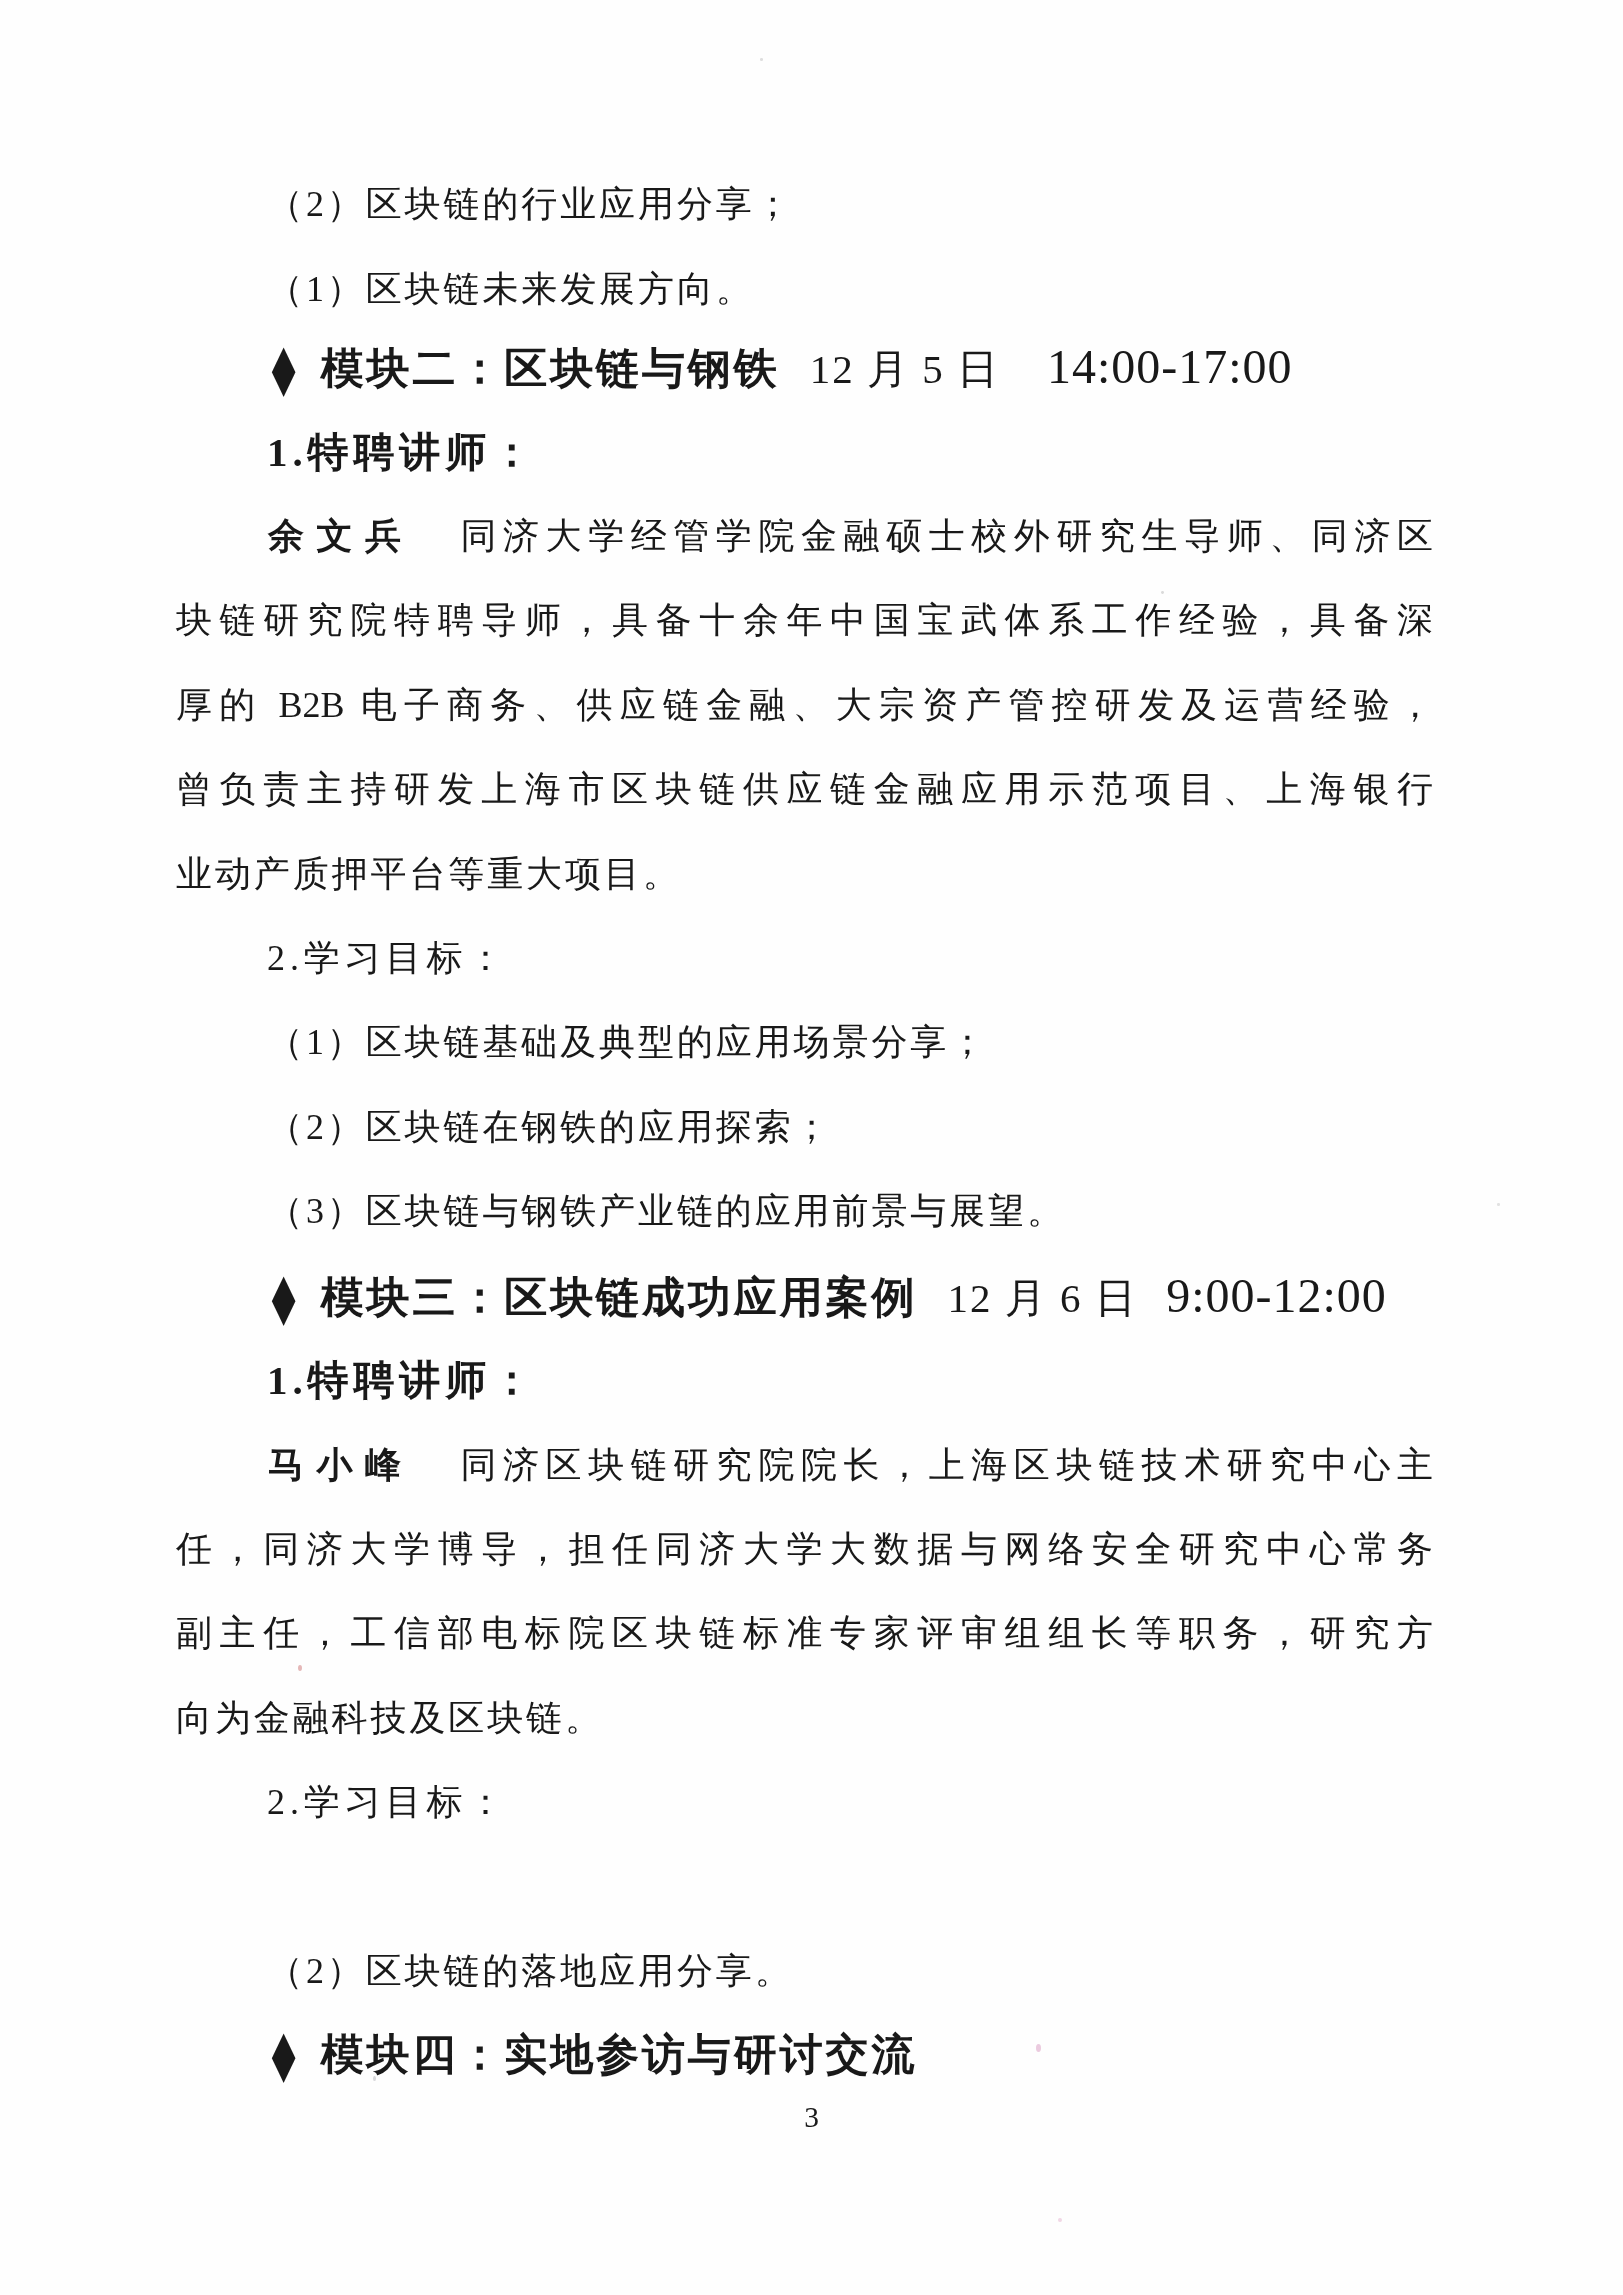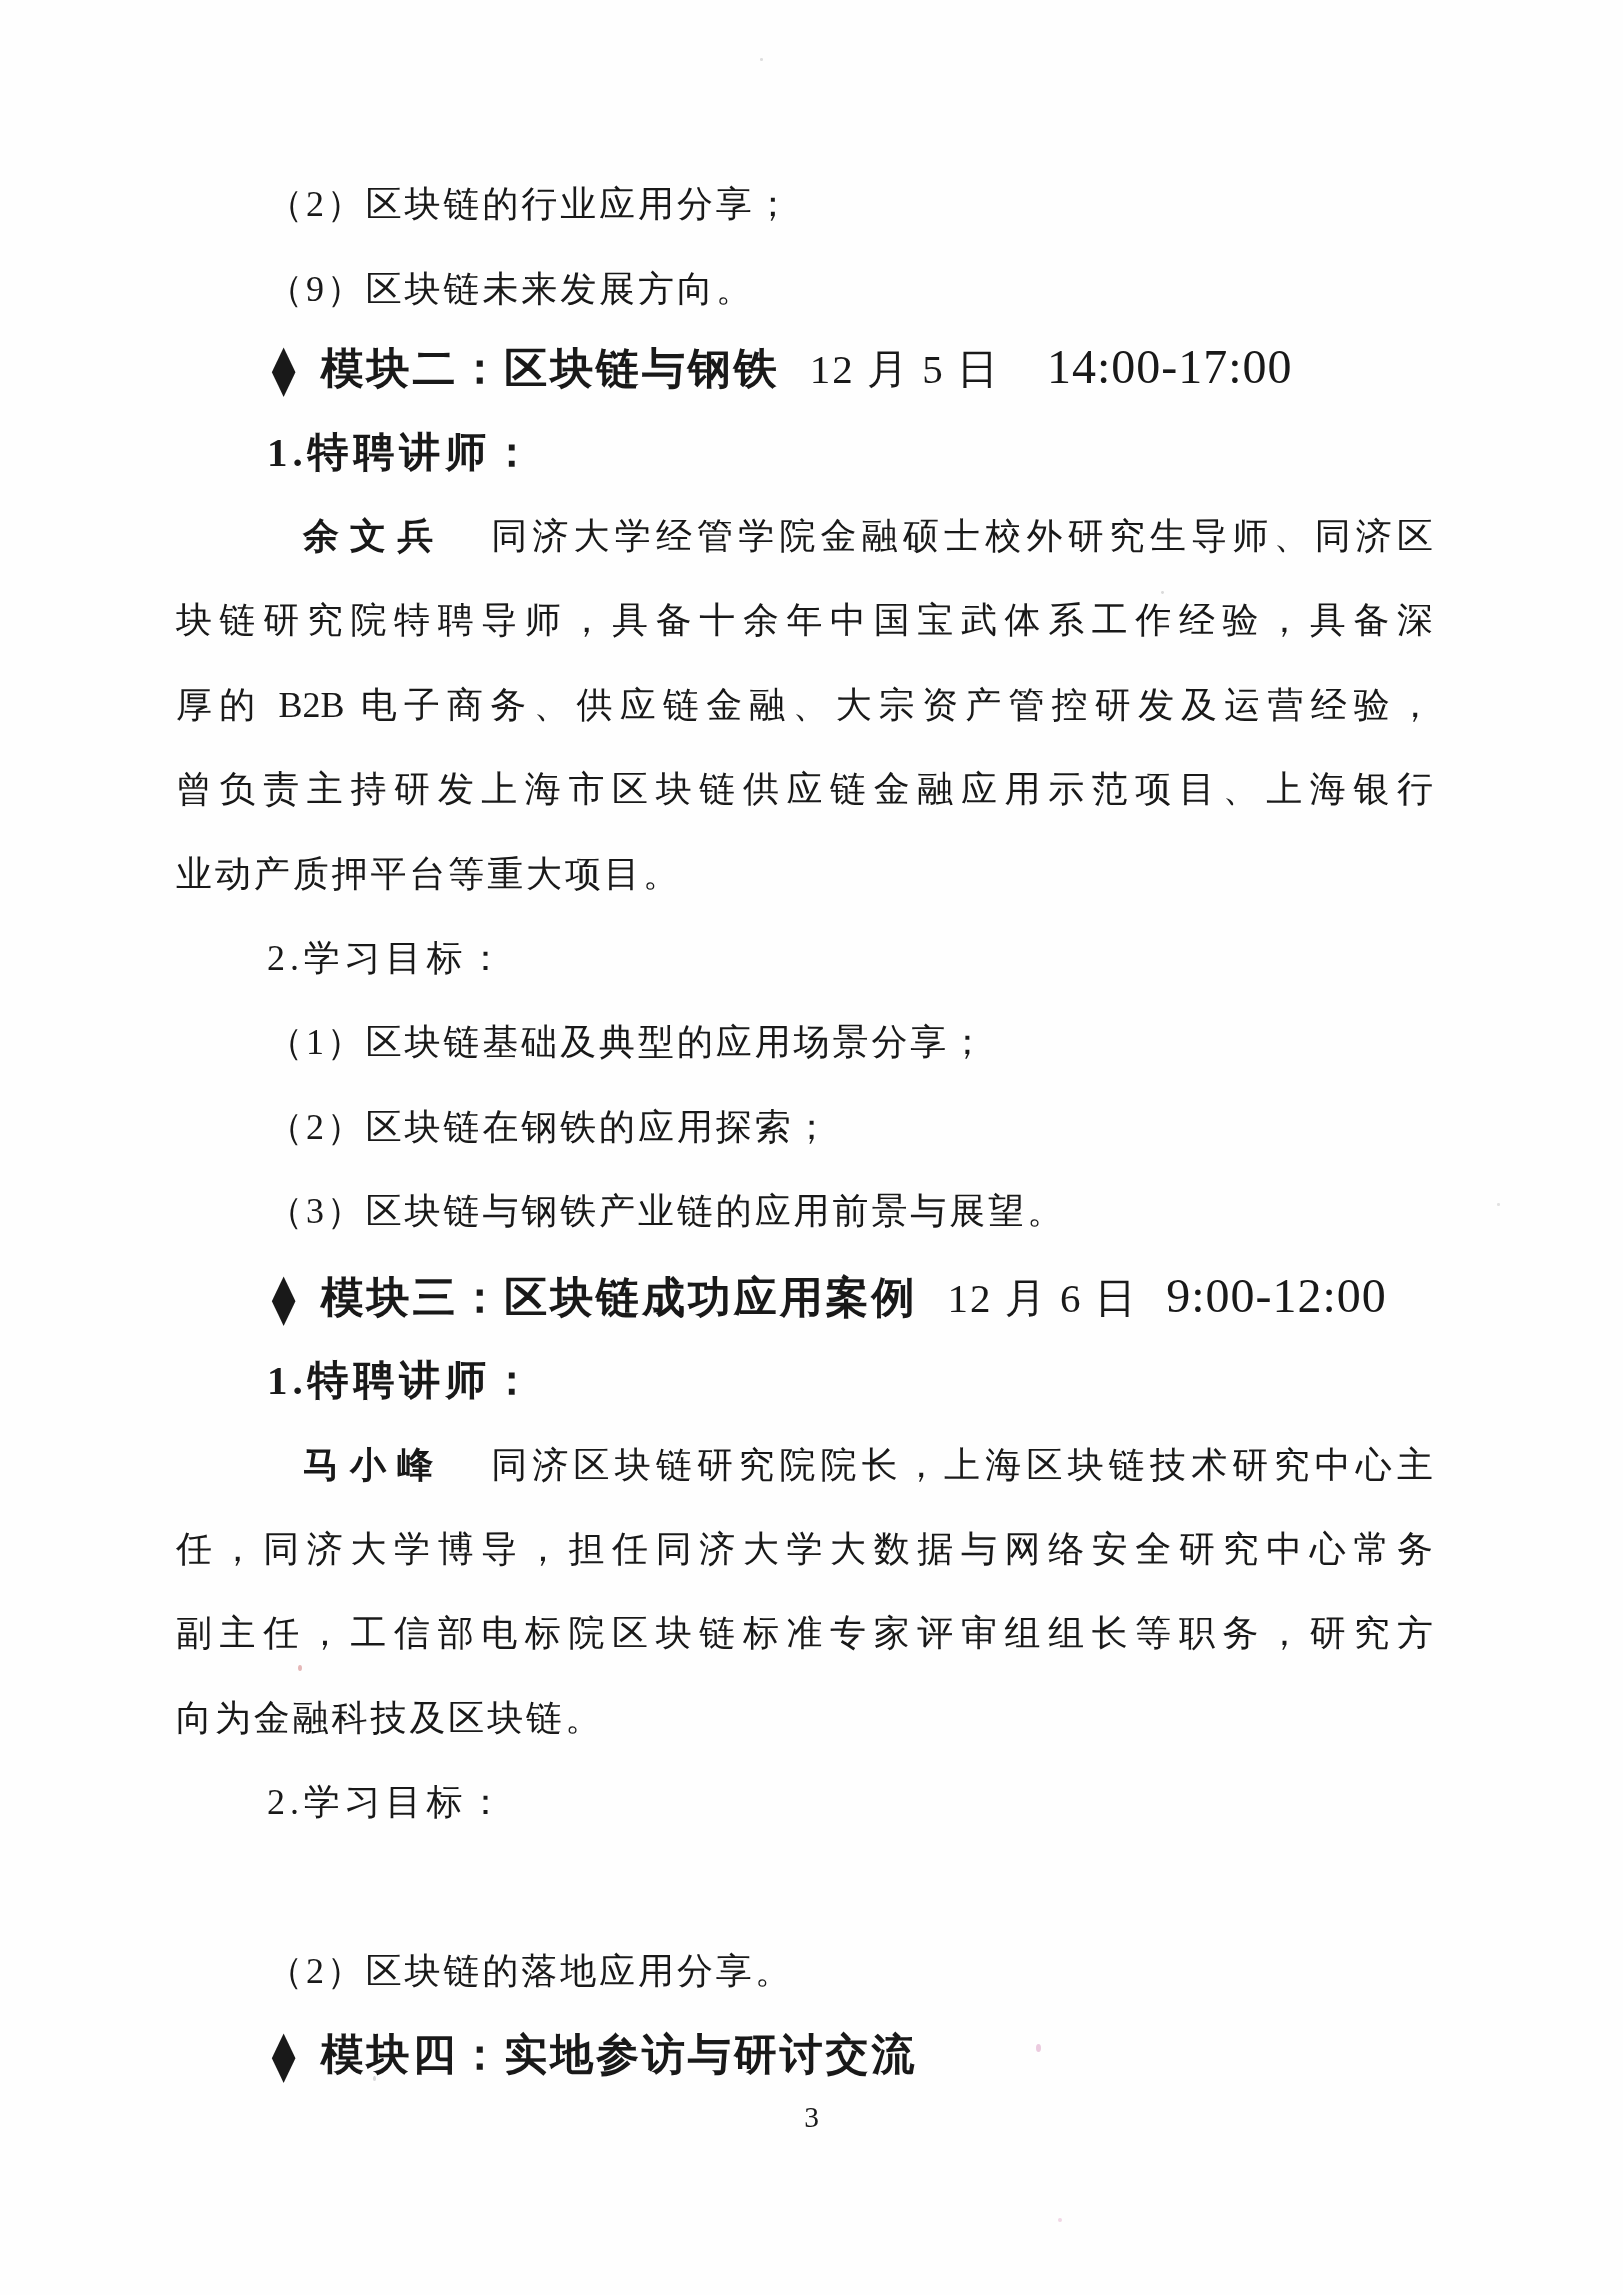--- a/index.html
+++ b/index.html
@@ -40,35 +40,35 @@
   .para{
     left:176px;width:1257px;
     text-align:justify;
     text-align-last:justify;
     letter-spacing:0;
     white-space:normal;
   }
   .para.first{text-indent:92px;}
   
   .para-end{left:176px;letter-spacing:2.9px;}
-  .pname{font-weight:bold;letter-spacing:5.9px;margin-right:47px;margin-left:35px;}
+  .pname{font-weight:bold;letter-spacing:5.9px;margin-right:47px;}
   .pagenum{
     position:absolute;left:0;width:100%;
     text-align:center;font-size:29.4px;letter-spacing:0;
   }
   
   .speck{position:absolute;border-radius:50%;}
 </style>
 </head>
 <body>
 
 <div class="page">
 
   <div class="line item" style="top:177px">（2）区块链的行业应用分享；</div>
-  <div class="line item" style="top:262px">（9）区块链未来发展方向。</div>
+  <div class="line item" style="top:262px">（1）区块链未来发展方向。</div>
 
   <div class="line heading" style="top:340px">
     <span class="diamond">◆</span><span class="htitle">模块二：区块链与钢铁</span><span class="hdate" style="margin-left:30px">12 月 5 日</span><span class="htime" style="margin-left:47px">14:00-17:00</span>
   </div>
 
   <div class="line label bold" style="top:425px">1.特聘讲师：</div>
   <div class="line para first" style="top:509px">
     <span class="pname">余文兵</span><span>同济大学经管学院金融硕士校外研究生导师、同济区</span>
   </div>
   <div class="line para" style="top:593px">块链研究院特聘导师，具备十余年中国宝武体系工作经验，具备深</div>

